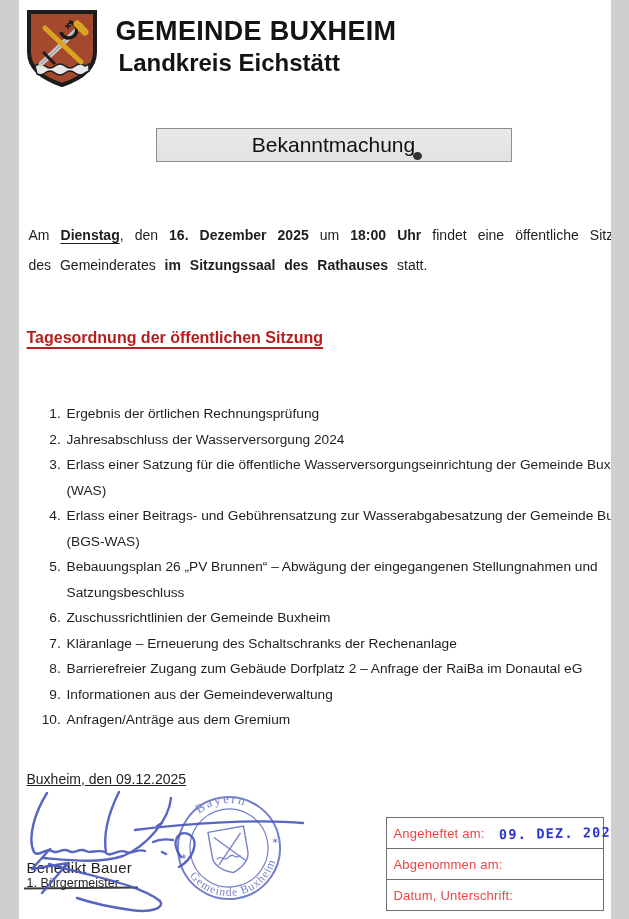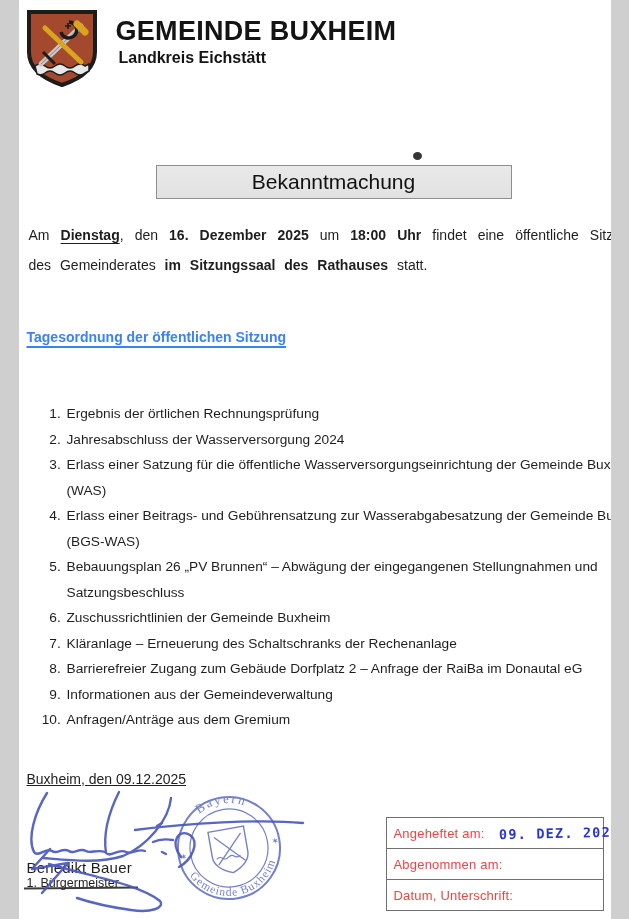--- a/index.html
+++ b/index.html
@@ -4,42 +4,42 @@
 <style>
   html,body{margin:0;padding:0;background:#cfcfcf;}
   .page{
     position:relative;width:592px;height:919px;margin:0 auto;
     background:#ffffff;overflow:hidden;
     font-family:"Liberation Sans","DejaVu Sans",sans-serif;color:#1e1e1e;
   }
   
   .coat{position:absolute;left:6px;top:8px;}
   .muni{position:absolute;left:97px;top:16px;font-size:27px;font-weight:bold;letter-spacing:.3px;color:#141414;white-space:nowrap;}
-  .district{position:absolute;left:100px;top:49px;font-size:16px;font-weight:bold;color:#141414;white-space:nowrap;}
+  .district{position:absolute;left:100px;top:49px;font-size:24px;font-weight:bold;color:#141414;white-space:nowrap;}
   
   .banner{
     position:absolute;left:137px;top:128px;width:354px;height:32px;
     background:linear-gradient(180deg,#e9e9e9,#e2e2e2);
     border:1px solid #8e8e8e;
-    text-align:center;line-height:32px;font-size:21px;color:#111;margin-top:37px;
+    text-align:center;line-height:32px;font-size:21px;color:#111;
   }
   .artifact{position:absolute;left:394px;top:152px;width:9px;height:8px;background:#1a1a1a;border-radius:50%;opacity:.88;}
   
   .intro{
     position:absolute;left:10px;top:220px;width:608px;margin:0;
     font-size:14px;line-height:30px;text-align:justify;word-spacing:5px;
   }
   .b{font-weight:bold;}
   .u{text-decoration:underline;text-underline-offset:3px;}
   
   .agenda-h{
     position:absolute;left:8px;top:329px;margin:0;
-    font-size:14px;font-weight:bold;
+    font-size:16px;font-weight:bold;
     text-decoration:underline;text-decoration-thickness:2px;text-underline-offset:4px;
-    white-space:nowrap;color:#3b82f6;
+    white-space:nowrap;color:#b91c1c;
   }
   .agenda{
     position:absolute;left:10px;top:393px;width:592px;margin:8px;
     padding:0 0 0 28px;font-size:13.7px;line-height:25.5px;
   }
   .agenda li{padding-left:2px;}
   
   .place-date{position:absolute;left:8px;top:771px;font-size:14px;white-space:nowrap;text-decoration:underline;}
   .signer-name{position:absolute;left:8px;top:859px;font-size:15px;letter-spacing:.2px;white-space:nowrap;z-index:2;}
   .signer-title{position:absolute;left:8px;top:876px;font-size:12.5px;white-space:nowrap;z-index:2;}

